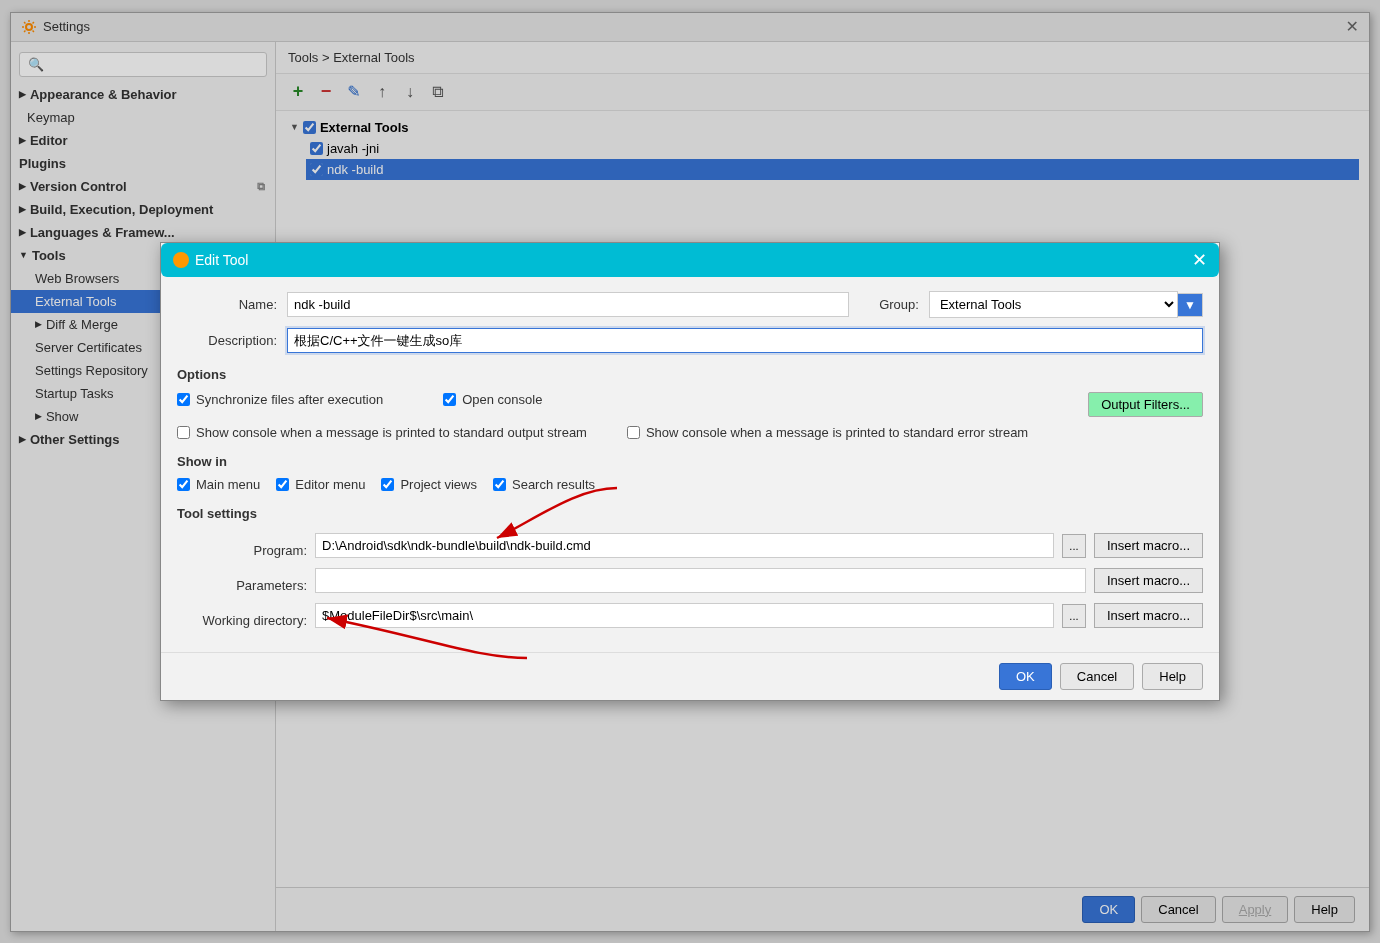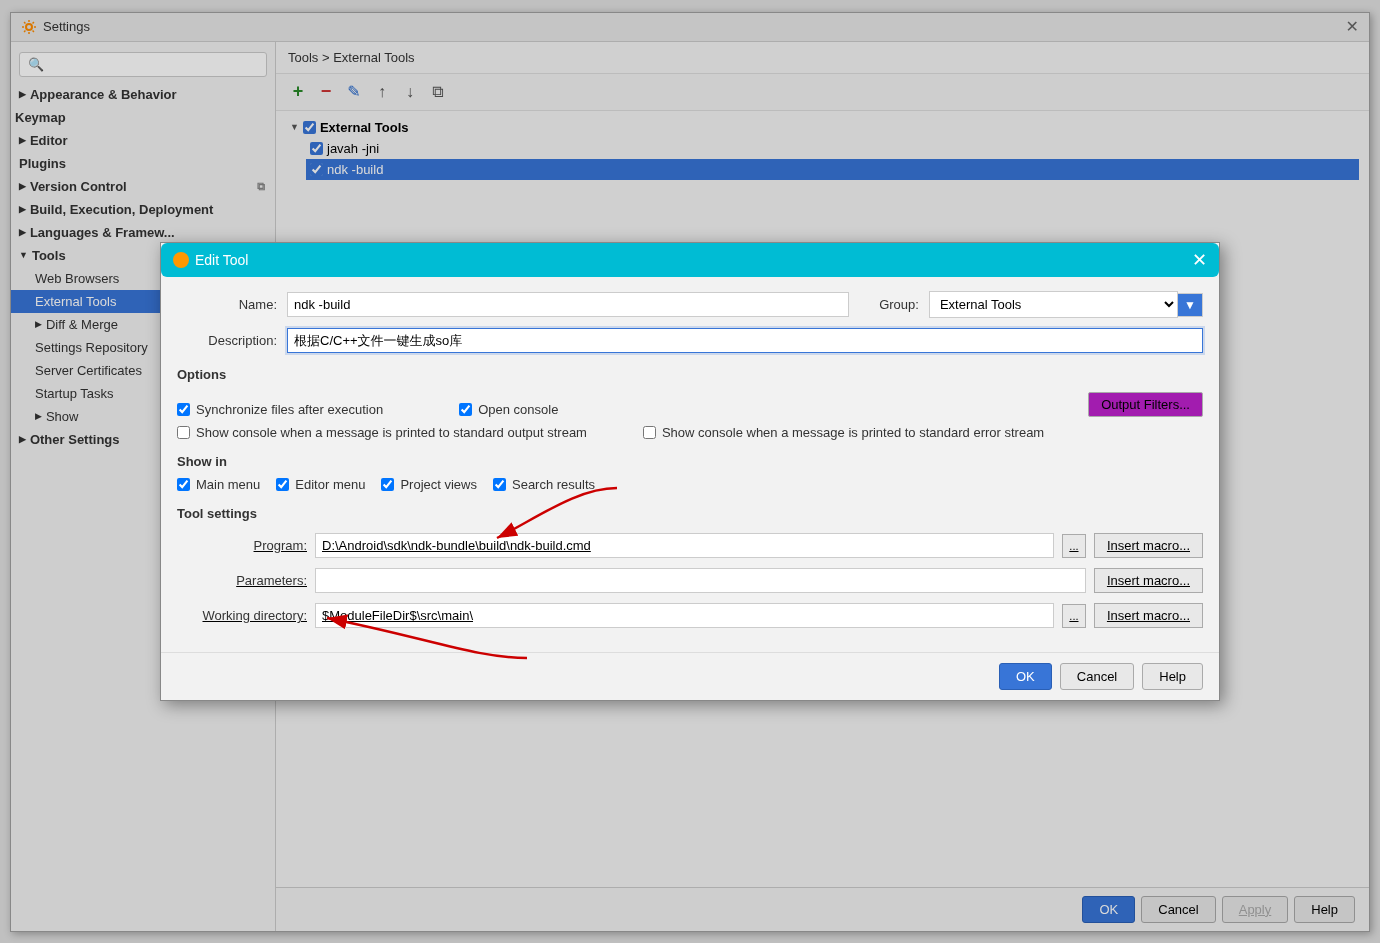--- a/index.html
+++ b/index.html
@@ -281,36 +281,36 @@
     }
 
     .options-section {
       display: flex;
       flex-direction: column;
       gap: 8px;
     }
 
     .options-row {
       display: flex;
-      align-items: flex-end;
-      gap: 36px;
+      align-items: flex-start;
+      gap: 20px;
     }
     .checkbox-label {
       display: flex;
       align-items: center;
       gap: 6px;
       font-size: 13px;
       color: #333;
       cursor: pointer;
     }
     .output-filters-btn {
       margin-left: auto;
       padding: 4px 12px;
       border: 1px solid #aaa;
-      background: #a21caf;
+      background: #86efac;
       font-size: 13px;
       cursor: pointer;
       border-radius: 2px;
     }
 
     .show-in-section {
       display: flex;
       flex-direction: column;
       gap: 6px;
     }
@@ -321,23 +321,22 @@
     }
 
     .tool-settings-section {
       display: flex;
       flex-direction: column;
       gap: 10px;
     }
 
     .tool-field-row {
       display: flex;
-      align-items: center;
+      align-items: flex-end;
       gap: 8px;
-      text-decoration: underline;
     }
     .tool-field-label {
       min-width: 130px;
       font-size: 13px;
       color: #333;
       text-align: right;
     }
     .tool-field-input {
       flex: 1;
       padding: 4px 6px;
@@ -402,21 +401,21 @@
 
   <div class="settings-body">
 
     <div class="sidebar">
       <input class="search-box" type="text" placeholder="🔍" style="">
 
       <div class="sidebar-item section-header">
         <span style="font-size:9px">▶</span>
         <span>Appearance &amp; Behavior</span>
       </div>
-      <div class="sidebar-item" style="padding-left:4px;font-weight:bold">
+      <div class="sidebar-item" style="padding-left:16px;font-weight:normal">
         <span>Keymap</span>
       </div>
       <div class="sidebar-item section-header">
         <span style="font-size:9px">▶</span>
         <span>Editor</span>
       </div>
       <div class="sidebar-item" style="padding-left:8px;font-weight:bold">
         <span>Plugins</span>
       </div>
       <div class="sidebar-item section-header">
@@ -440,24 +439,24 @@
         <span>Web Browsers</span>
       </div>
       <div class="sidebar-item sidebar-indent-1 active">
         <span>External Tools</span>
       </div>
       <div class="sidebar-item sidebar-indent-1">
         <span style="font-size:9px">▶</span>
         <span>Diff &amp; Merge</span>
       </div>
       <div class="sidebar-item sidebar-indent-1">
+        <span>Server Certificates</span>
+      </div>
+      <div class="sidebar-item sidebar-indent-1">
         <span>Settings Repository</span>
-      </div>
-      <div class="sidebar-item sidebar-indent-1">
-        <span>Server Certificates</span>
       </div>
       <div class="sidebar-item sidebar-indent-1">
         <span>Startup Tasks</span>
       </div>
       <div class="sidebar-item sidebar-indent-1">
         <span style="font-size:9px">▶</span>
         <span>Show</span>
       </div>
       <div class="sidebar-item section-header">
         <span style="font-size:9px">▶</span>

